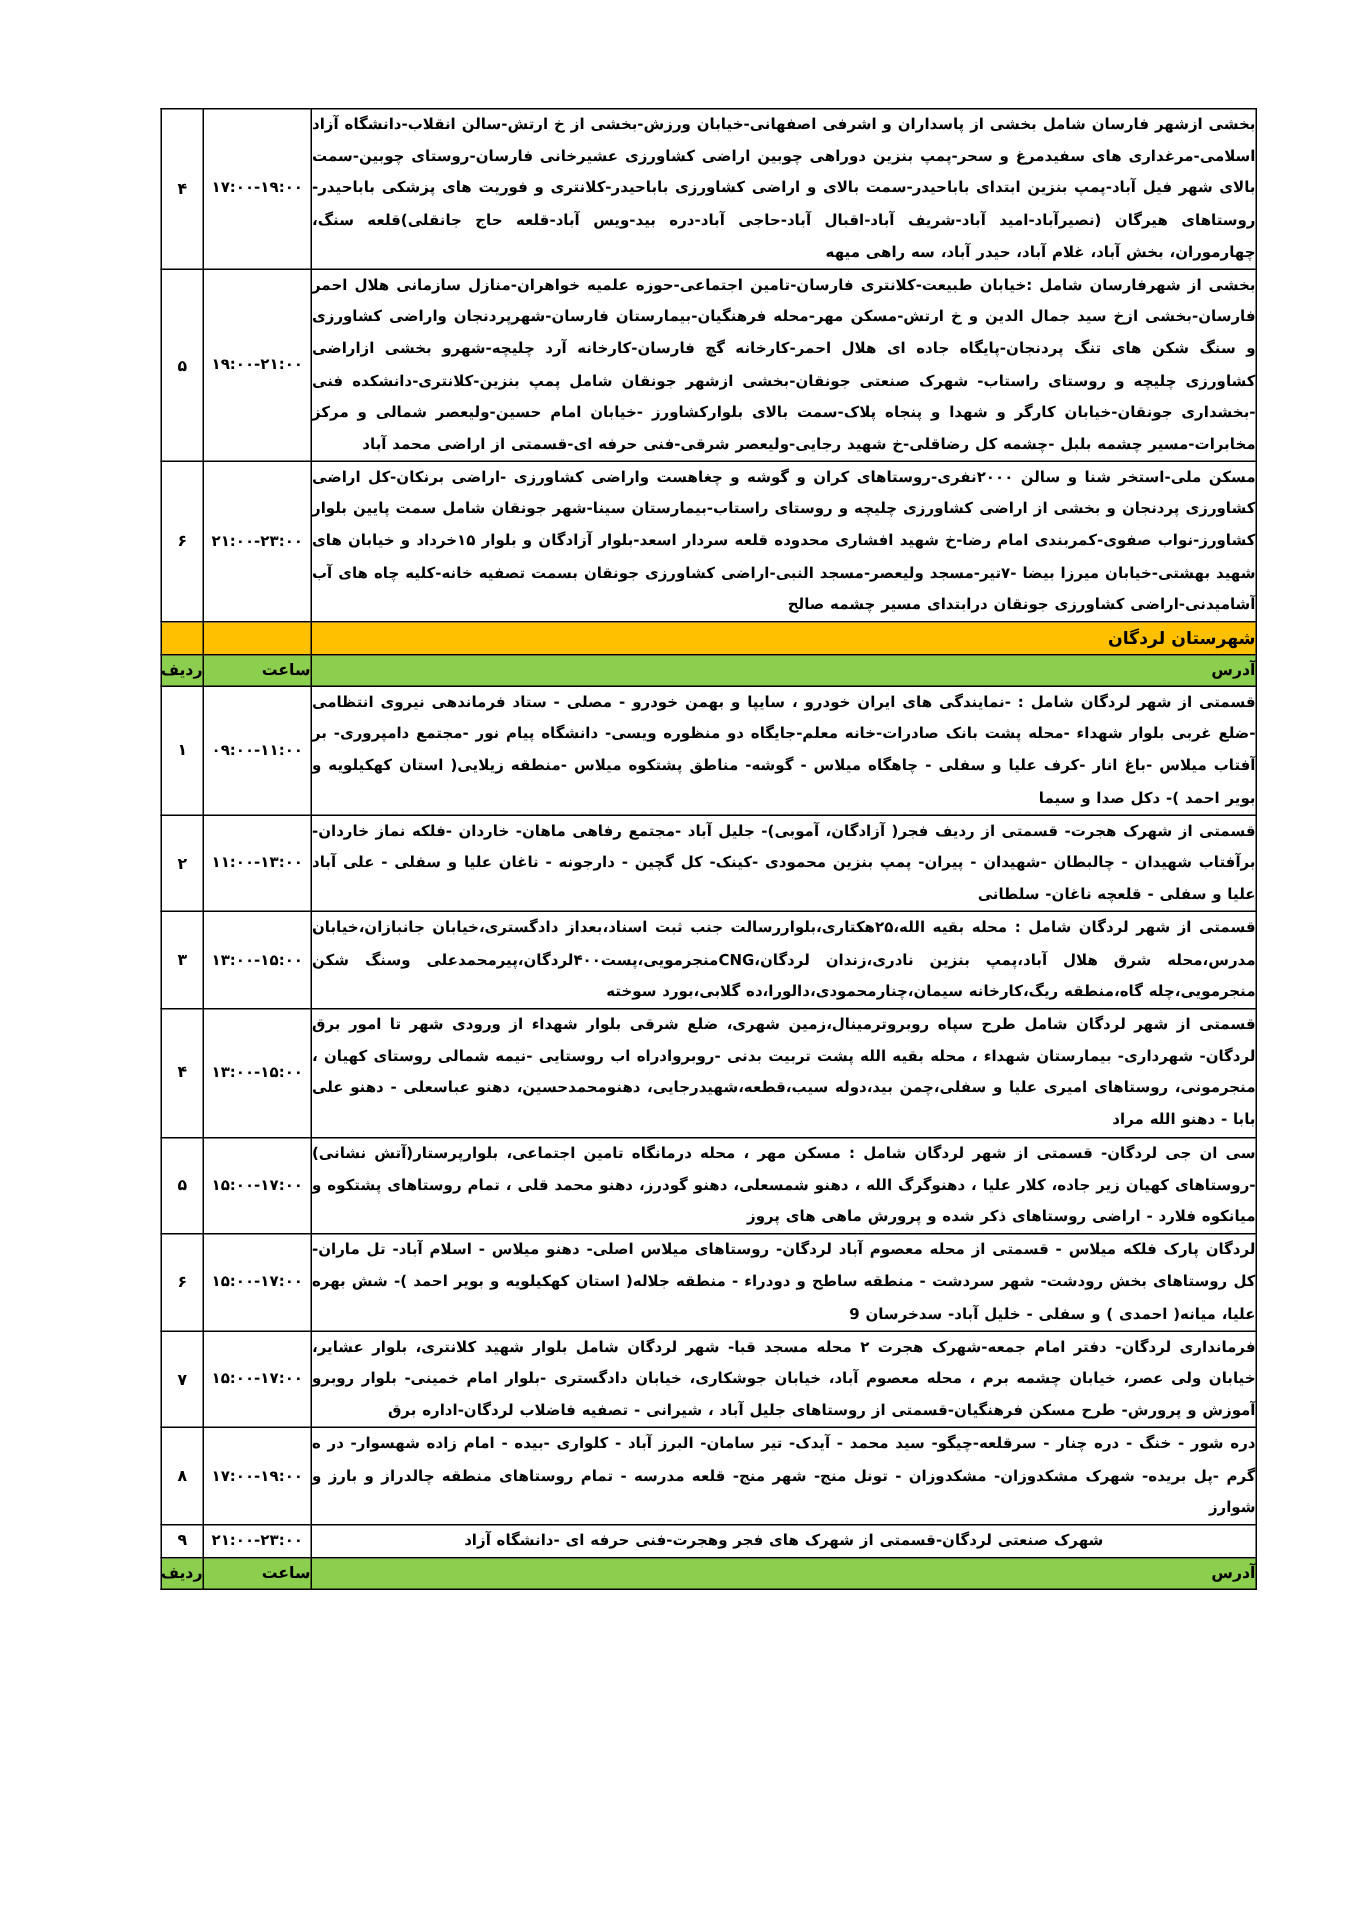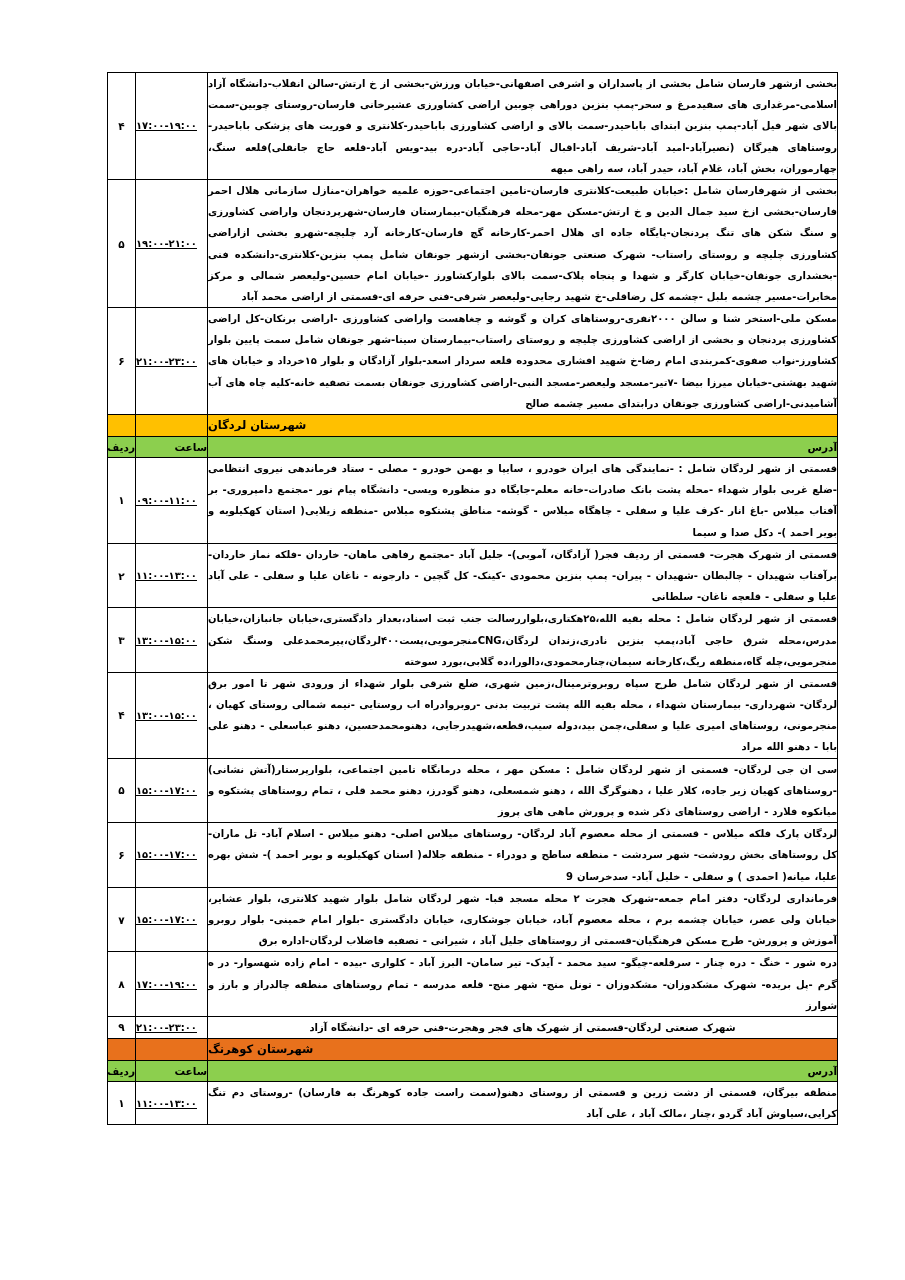--- a/index.html
+++ b/index.html
@@ -62,42 +62,42 @@
     direction: rtl;
     margin-left: 47px;
   }
 
   .cell-address.centered {
     text-align: left;
     text-align-last: center;
   }
 
   .cell-time {
+    text-align: center;
     font-size: 10px;
     font-weight: 700;
     direction: ltr;
     white-space: nowrap;
     padding: 2px 1px;
-    text-decoration: underline;
   }
 
   .cell-no {
     text-align: center;
     font-size: 10.5px;
     font-weight: 700;
     padding: 2px 1px;
   }
 
   
   tr.section-row td {
     height: 21px;
     padding: 0;
   }
   .section-banner {
-    text-align: left;
+    text-align: right;
     font-size: 11.5px;
     font-weight: 700;
     line-height: 21px;
     height: 21px;
     color: #000000;
   }
   .section-banner.amber { background: #FFC000; }
   .section-banner.orange { background: #E8711C; }
 
   .section-pad-time { }
@@ -167,21 +167,21 @@
           <td class="cell-address">قسمتی از شهر لردگان شامل : -نمایندگی های ایران خودرو ، سایپا و بهمن خودرو - مصلی - ستاد فرماندهی نیروی انتظامی -ضلع غربی بلوار شهداء -محله پشت بانک صادرات-خانه معلم-جایگاه دو منظوره ویسی- دانشگاه پیام نور -مجتمع دامپروری- بر آفتاب میلاس -باغ انار -کرف علیا و سفلی - چاهگاه میلاس - گوشه- مناطق پشتکوه میلاس -منطقه زیلایی( استان کهکیلویه و بویر احمد )- دکل صدا و سیما</td>
           <td class="cell-time">۰۹:۰۰-۱۱:۰۰</td>
           <td class="cell-no">۱</td>
         </tr>
         <tr>
           <td class="cell-address">قسمتی از شهرک هجرت- قسمتی از ردیف فجر( آزادگان، آموبی)- جلیل آباد -مجتمع رفاهی ماهان- خاردان -فلکه نماز خاردان- برآفتاب شهیدان - چالبطان -شهیدان - پیران- پمپ بنزین محمودی -کینک- کل گچین -  دارجونه - ناغان علیا و سفلی - علی آباد علیا و سفلی - قلعچه ناغان- سلطانی</td>
           <td class="cell-time">۱۱:۰۰-۱۳:۰۰</td>
           <td class="cell-no">۲</td>
         </tr>
         <tr>
-          <td class="cell-address">قسمتی از شهر لردگان شامل : محله بقیه الله،۲۵هکتاری،بلواررسالت جنب ثبت اسناد،بعداز دادگستری،خیابان جانبازان،خیابان مدرس،محله شرق حاجی آباد،پمپ بنزین نادری،زندان لردگان،CNGمنجرمویی،پست۴۰۰لردگان،پیرمحمدعلی وسنگ شکن منجرمویی،چله گاه،منطقه ریگ،کارخانه سیمان،چنارمحمودی،دالورا،ده گلابی،بورد سوخته</td>
+          <td class="cell-address">قسمتی از شهر لردگان شامل : محله بقیه الله،۲۵هکتاری،بلواررسالت جنب ثبت اسناد،بعداز دادگستری،خیابان جانبازان،خیابان مدرس،محله شرق هلال آباد،پمپ بنزین نادری،زندان لردگان،CNGمنجرمویی،پست۴۰۰لردگان،پیرمحمدعلی وسنگ شکن منجرمویی،چله گاه،منطقه ریگ،کارخانه سیمان،چنارمحمودی،دالورا،ده گلابی،بورد سوخته</td>
           <td class="cell-time">۱۳:۰۰-۱۵:۰۰</td>
           <td class="cell-no">۳</td>
         </tr>
         <tr>
           <td class="cell-address">قسمتی از شهر لردگان شامل طرح سپاه روبروترمینال،زمین شهری، ضلع شرقی بلوار شهداء از ورودی شهر تا امور برق لردگان- شهرداری- بیمارستان شهداء ، محله بقیه الله پشت تربیت بدنی -روبروادراه اب روستایی -نیمه شمالی روستای کهیان ، منجرمونی، روستاهای امیری علیا و سفلی،چمن بید،دوله سیب،قطعه،شهیدرجایی، دهنومحمدحسین، دهنو عباسعلی - دهنو علی بابا - دهنو الله مراد</td>
           <td class="cell-time">۱۳:۰۰-۱۵:۰۰</td>
           <td class="cell-no">۴</td>
         </tr>
         <tr>
           <td class="cell-address">سی ان جی لردگان- قسمتی از شهر لردگان شامل : مسکن مهر ، محله درمانگاه تامین اجتماعی، بلوارپرستار(آتش نشانی) -روستاهای کهیان زیر جاده، کلار علیا ، دهنوگرگ الله ، دهنو شمسعلی، دهنو گودرز، دهنو محمد قلی ، تمام روستاهای پشتکوه و میانکوه فلارد - اراضی روستاهای ذکر شده و پرورش ماهی های پروز</td>
@@ -202,33 +202,23 @@
           <td class="cell-address">دره شور - خنگ - دره چنار - سرقلعه-چیگو- سید محمد - آیدک- تیر سامان- البرز آباد - کلواری -بیده - امام زاده شهسوار- در ه گرم -پل بریده- شهرک مشکدوزان- مشکدوزان -  تونل منج-  شهر منج- قلعه مدرسه - تمام روستاهای منطقه چالدراز و بارز و شوارز</td>
           <td class="cell-time">۱۷:۰۰-۱۹:۰۰</td>
           <td class="cell-no">۸</td>
         </tr>
         <tr>
           <td class="cell-address centered">شهرک صنعتی لردگان-قسمتی از شهرک های فجر وهجرت-فنی حرفه ای -دانشگاه آزاد</td>
           <td class="cell-time">۲۱:۰۰-۲۳:۰۰</td>
           <td class="cell-no">۹</td>
         </tr>
 
-        <tr class="section-row">
-          <td class="section-banner orange">شهرستان کوهرنگ</td>
-          <td class="section-pad-time orange"></td>
-          <td class="section-pad-no orange"></td>
-        </tr>
         <tr class="header-row">
           <td class="head-cell">آدرس</td>
           <td class="head-cell">ساعت</td>
           <td class="head-cell">ردیف</td>
         </tr>
 
-        <tr>
-          <td class="cell-address">منطقه بیرگان، قسمتی از دشت زرین و قسمتی از روستای دهنو(سمت راست جاده کوهرنگ به فارسان) -روستای دم تنگ کرایی،سیاوش آباد گردو ،چنار ،مالک آباد ، علی آباد</td>
-          <td class="cell-time">۱۱:۰۰-۱۳:۰۰</td>
-          <td class="cell-no">۱</td>
-        </tr>
 
       </tbody>
     </table>
   </div>
 </div>
 
 </body></html>

